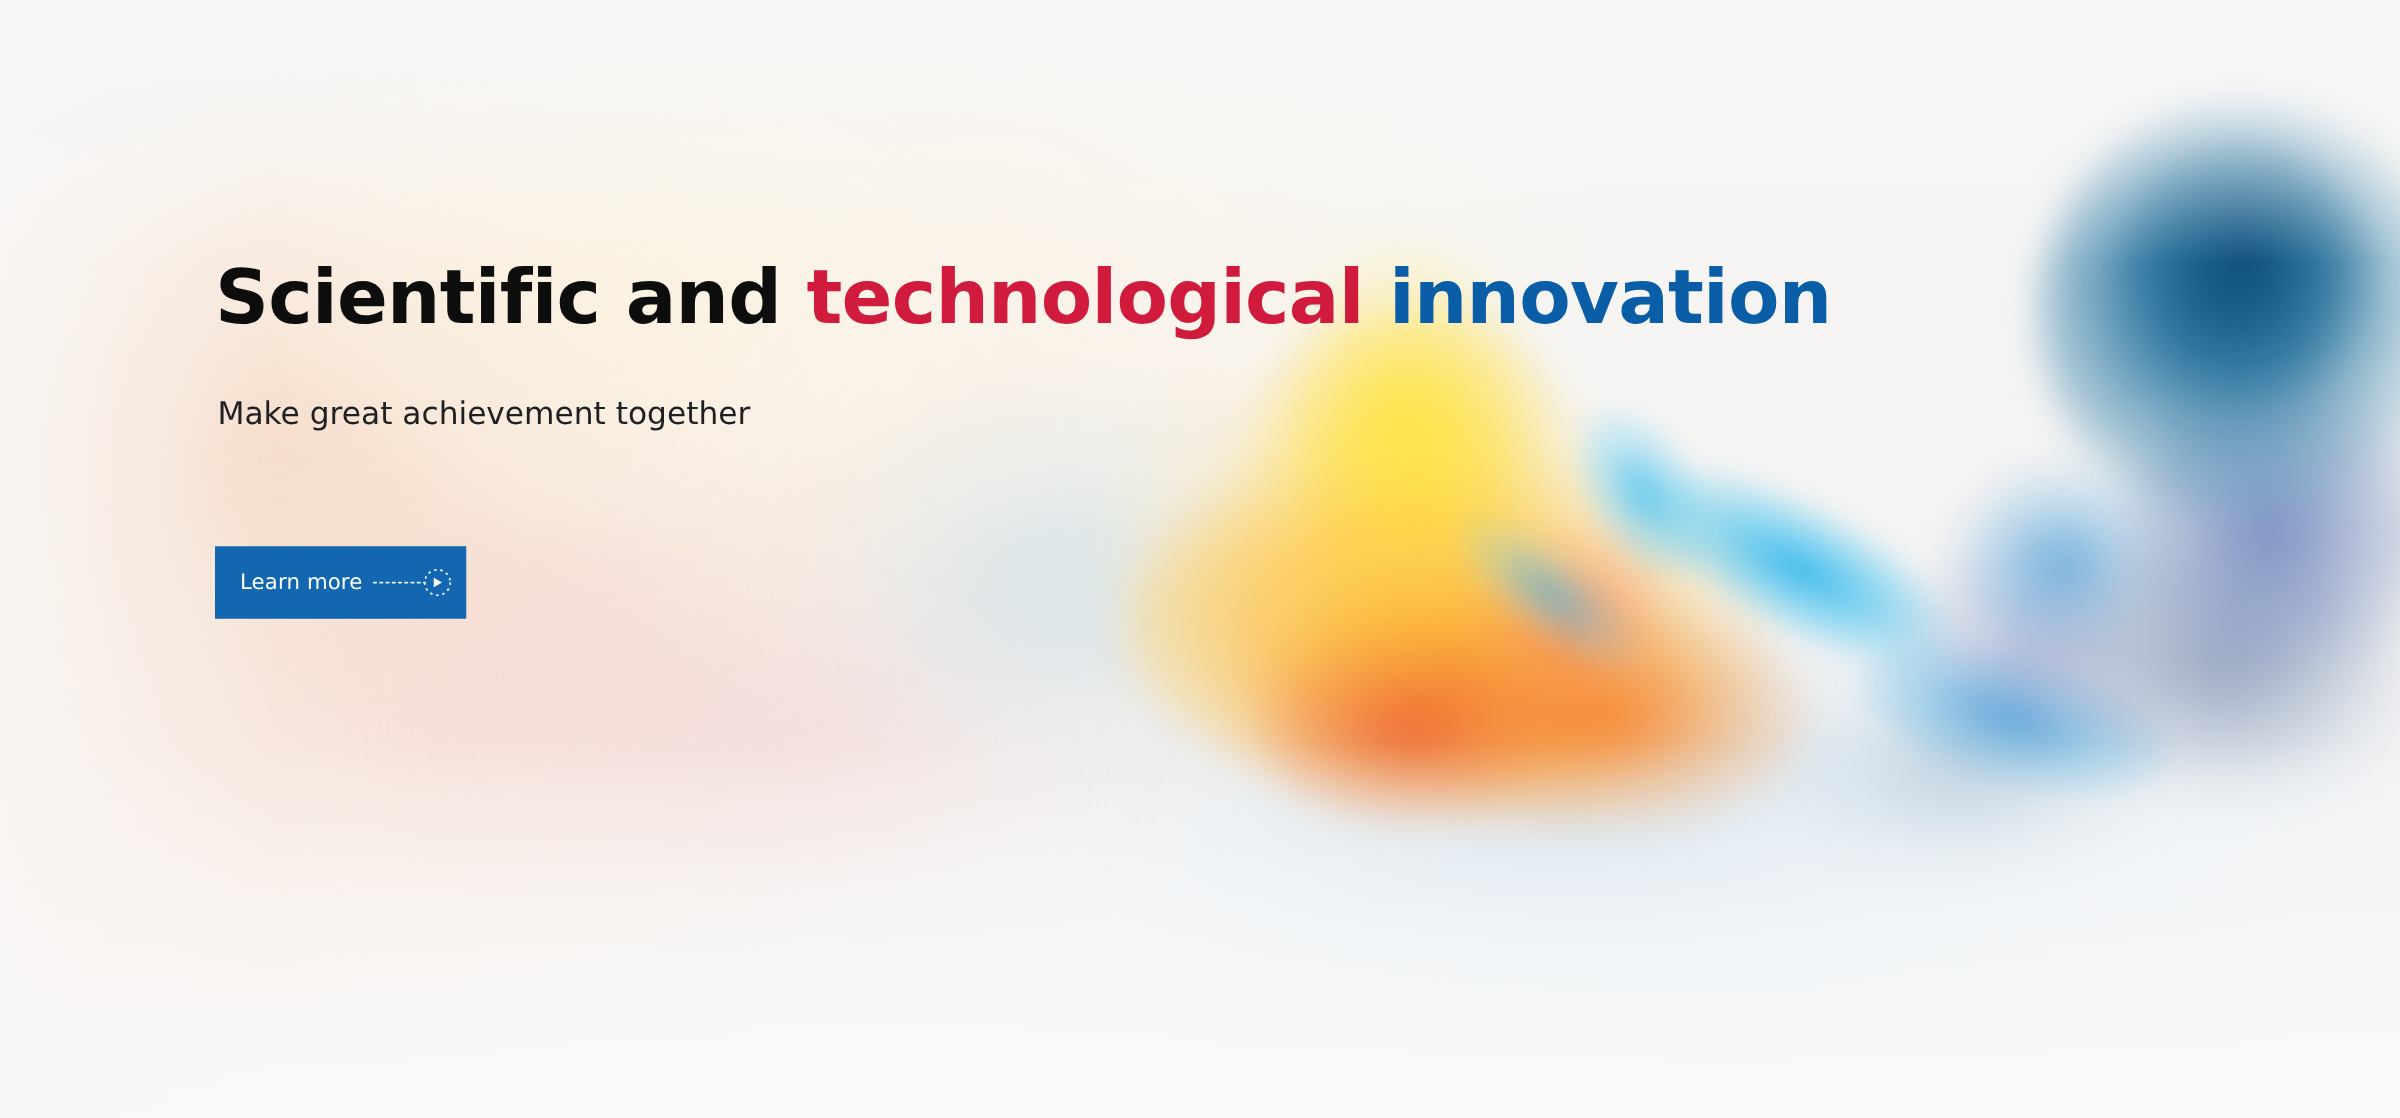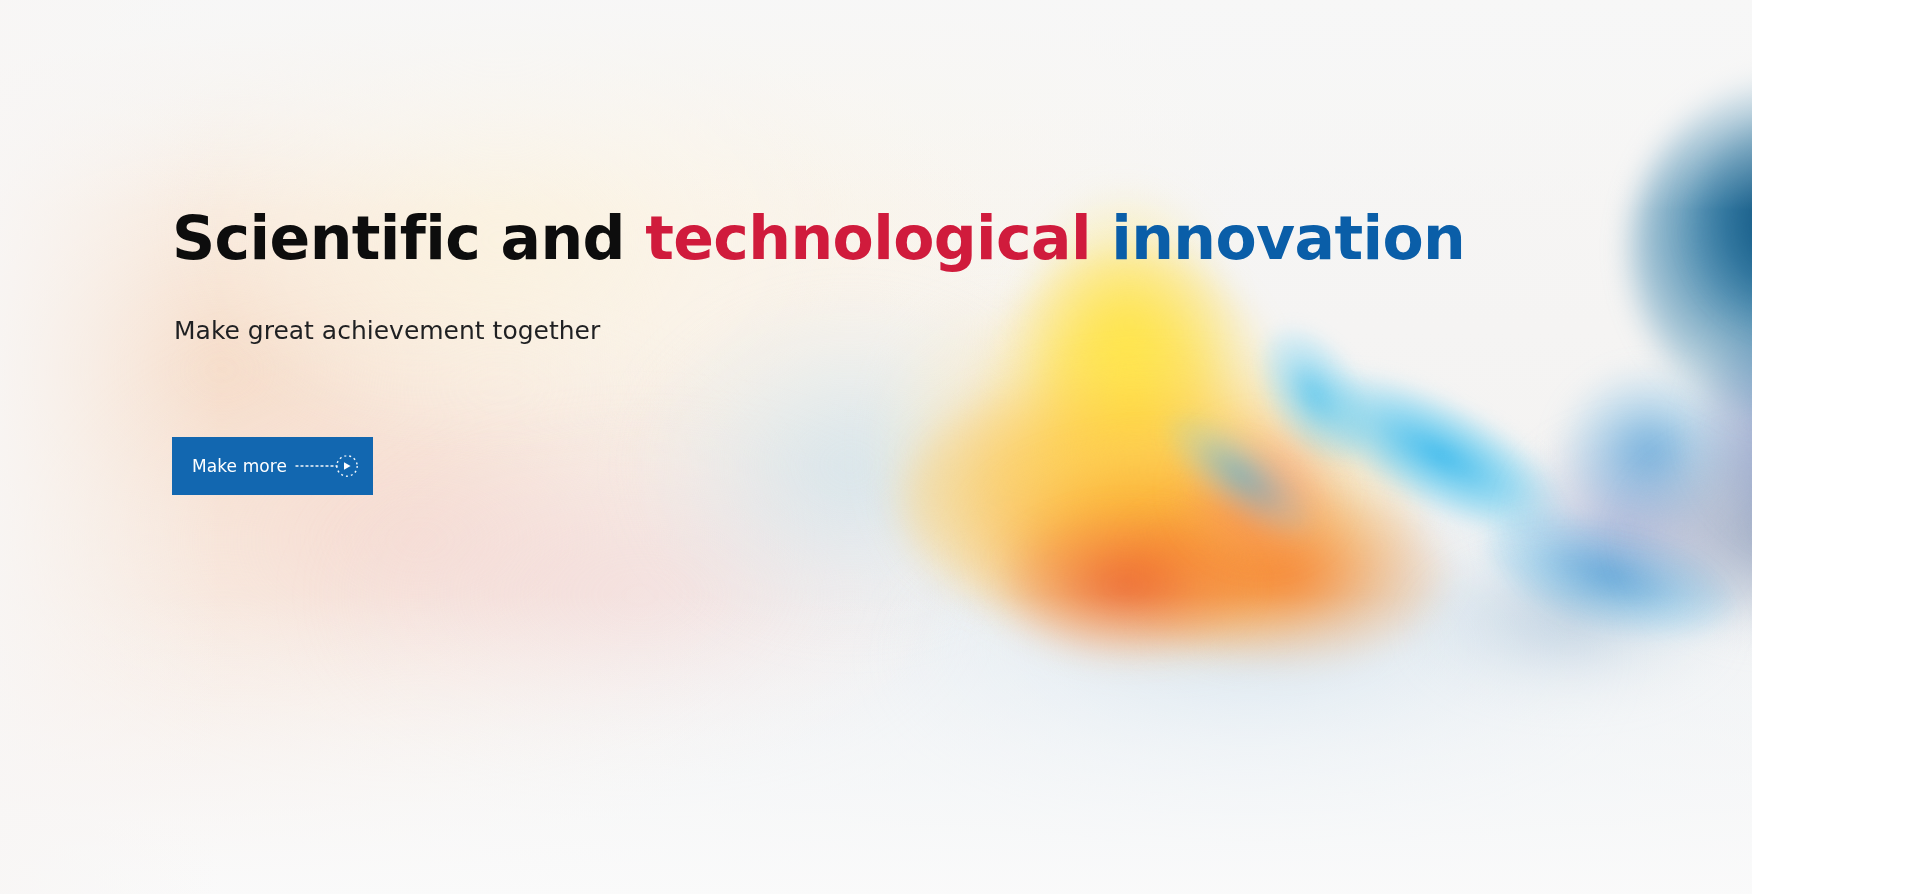--- a/index.html
+++ b/index.html
@@ -7,21 +7,21 @@
     margin: 0;
     padding: 0;
     background: #ffffff;
   }
   body {
     font-family: "Liberation Sans", sans-serif;
   }
 
   .stage {
     position: relative;
-    width: 1752px;
+    width: 1920px;
     height: 894px;
     overflow: hidden;
     background: #f5f4f3;
   }
 
   
   .art {
     position: absolute;
     inset: 0;
     overflow: hidden;
@@ -312,21 +312,21 @@
     <div class="haze-left"></div>
   </div>
 
   <div class="content">
 
     <h1 class="headline"><span class="part-black">Scientific and </span><span class="part-red">technological </span><span class="part-blue">innovation</span></h1>
 
     <p class="subtitle">Make great achievement together</p>
 
     <a class="cta" href="#">
-      <span class="cta-label">Make more</span>
+      <span class="cta-label">Learn more</span>
       <span class="cta-arrow">
         <svg width="66" height="24" viewBox="0 0 66 24" fill="none" xmlns="http://www.w3.org/2000/svg" aria-hidden="true">
           <line x1="1" y1="12" x2="42" y2="12" stroke="#ffffff" stroke-width="1.4" stroke-dasharray="2 3" stroke-linecap="round" opacity="0.95"></line>
           <circle cx="52" cy="12" r="10.2" stroke="#ffffff" stroke-width="1.4" stroke-dasharray="2 3" fill="none" opacity="0.95"></circle>
           <path d="M49 8.2 L55.6 12 L49 15.8 Z" fill="#ffffff"></path>
         </svg>
       </span>
     </a>
 
   </div>

